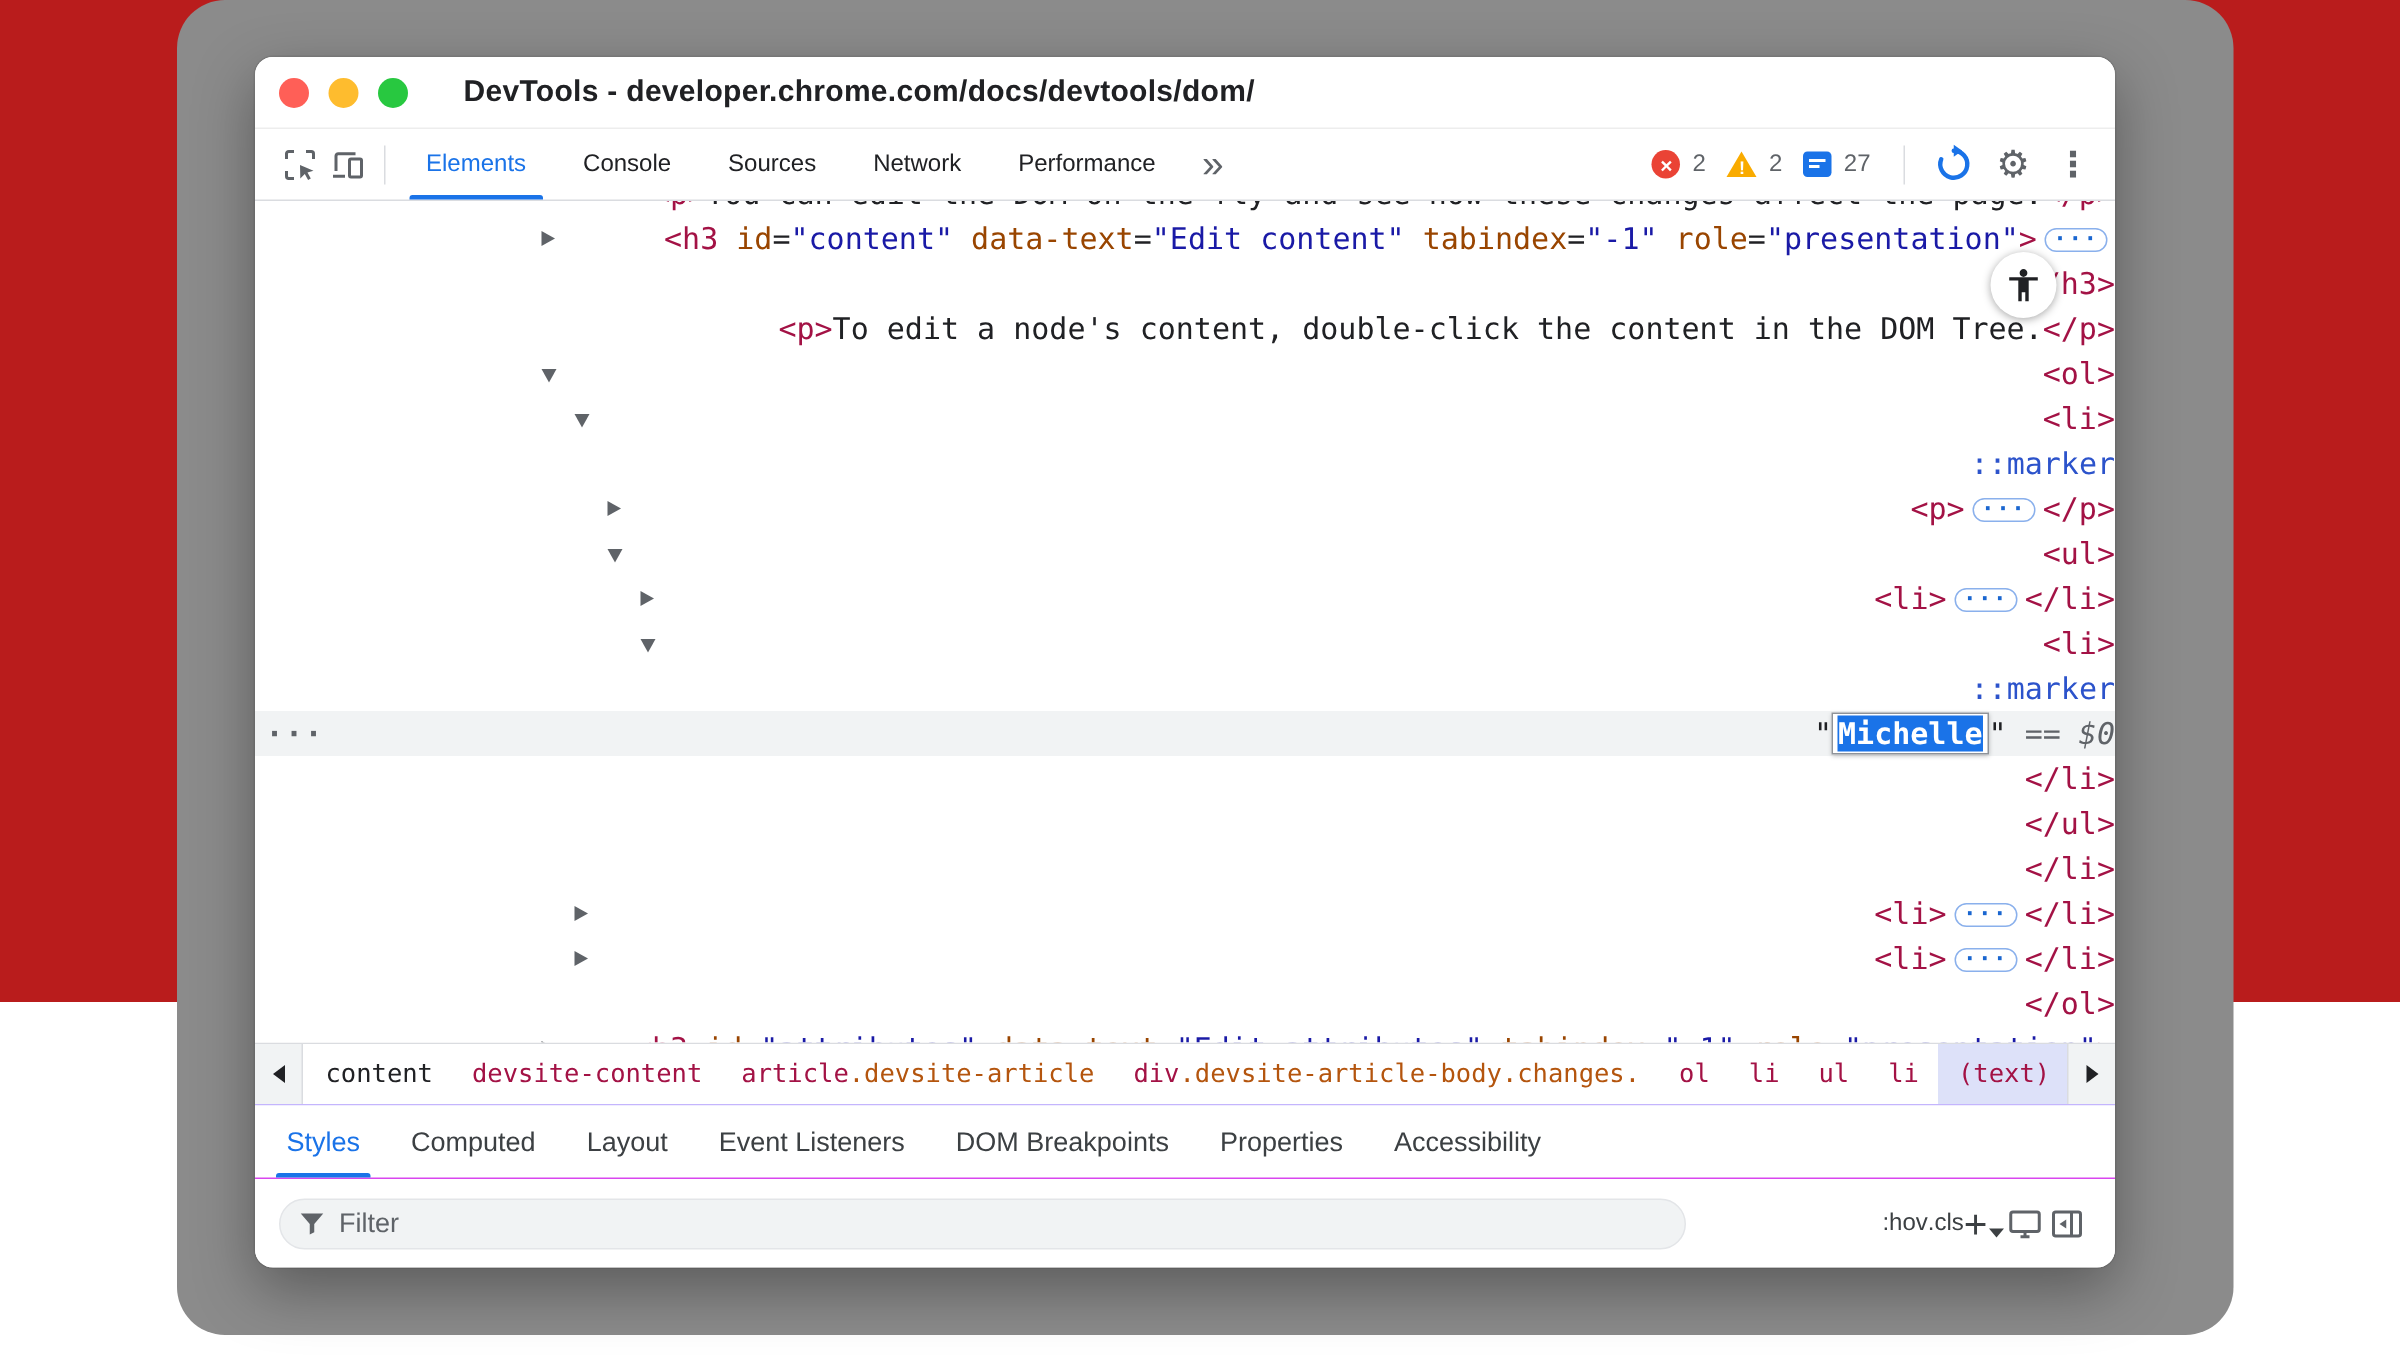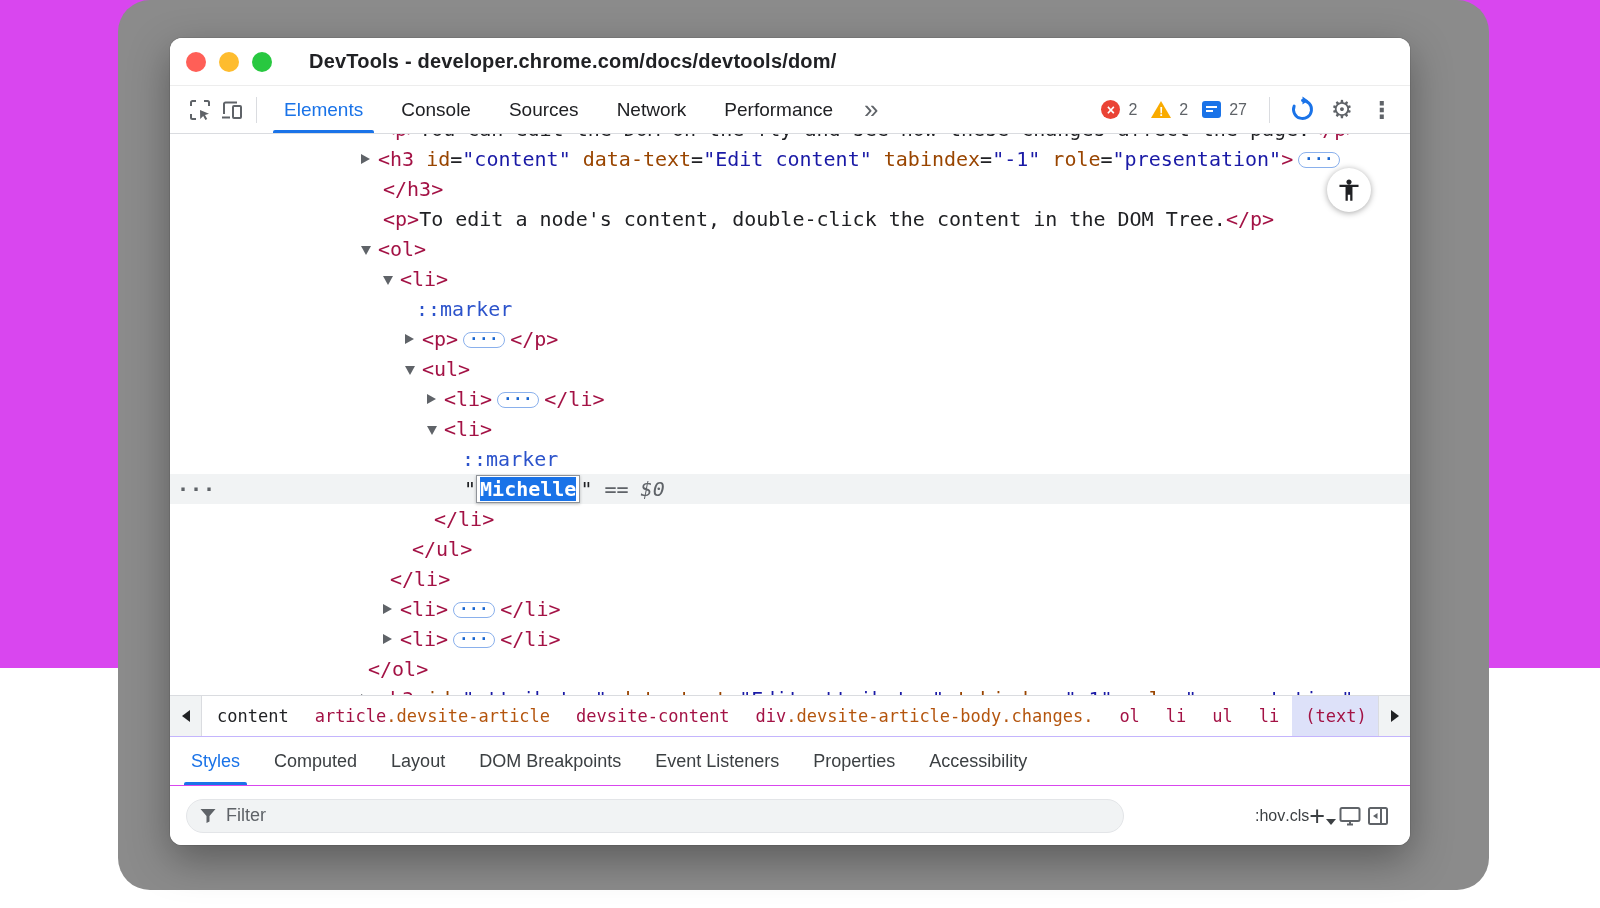--- a/index.html
+++ b/index.html
@@ -1,35 +1,35 @@
 <!DOCTYPE html>
 <html style="--accent: #1a73e8; --tag: #a31245; --attr: #994500; --val: #1a1aa6; --pseudo: #2c53cb; --cls: #b4550e; --error: #ea4335; --warning: #f9ab00; --selection: #1a73e8; --hover-row: #f1f3f4; --crumb-selected: #dde1f9; --backdrop: #8b8b8b;"><head>
 <meta charset="utf-8">
 <style>
   * { box-sizing: border-box; margin: 0; padding: 0; }
   html,body { width:1600px; height:908px; overflow:hidden; background:#fff; }
-  .stage { position:relative; width:1600px; height:668px; background:#d946ef; font-family:"Liberation Sans", sans-serif; }
+  .stage { position:relative; width:1600px; height:668px; background:#b91c1c; font-family:"Liberation Sans", sans-serif;text-align:right; }
   .backdrop { position:absolute; left:118px; top:0; width:1371px; height:890px; background:var(--backdrop,#8b8b8b); border-radius:32px; }
 
   .window { position:absolute; left:170px; top:38px; width:1240px; height:807px; background:#fff; border-radius:12px;
             box-shadow:0 0 0 1px rgba(0,0,0,.08), 0 14px 40px rgba(0,0,0,.35);
             display:flex; flex-direction:column; overflow:hidden; }
 
   
   .titlebar { height:48px; flex:none; display:flex; align-items:center; padding-left:16px; border-bottom:1px solid #ededed; background:#fff; }
   .light { width:20px; height:20px; border-radius:50%; margin-right:13px; display:inline-block; }
   .light.red { background:#ff5f57; } .light.yellow { background:#febc2e; } .light.green { background:#28c840; }
   .title { margin-left:24px; font-size:20px; font-weight:700; color:#202124; letter-spacing:.2px; white-space:nowrap; }
 
   
   .toolbar { height:48px; flex:none; display:flex; align-items:center; border-bottom:1px solid #dadce0; padding:0 12px 0 14px; background:#fff; }
   .tbicon { width:32px; height:32px; display:flex; align-items:center; justify-content:center; flex:none; }
   .vdiv { width:1px; height:26px; background:#dadce0; margin:0 8px; flex:none; }
   .tabs { display:flex; height:100%; }
-  .tab { display:flex; align-items:center; padding:0 19px; font-size:19px; color:#202124; position:relative; white-space:nowrap; cursor:default; }
+  .tab { display:flex; align-items:center; padding:0 19px; font-size:16px; color:#202124; position:relative; white-space:nowrap; cursor:default; }
   .tab.active { color:var(--accent,#1a73e8); }
   .tab.active::after { content:""; position:absolute; left:8px; right:8px; bottom:0; height:3px; background:var(--accent,#1a73e8); border-radius:2px 2px 0 0; }
   .chev { font-size:26px; color:#5f6368; margin:0 12px; }
   .status { display:flex; align-items:center; margin-left:auto; gap:8px; }
   .err { width:19px; height:19px; border-radius:50%; background:var(--error,#ea4335); color:#fff; font-size:14px; font-weight:700;
          display:flex; align-items:center; justify-content:center; line-height:1; }
   .warn { position:relative; width:0; height:0; border-left:10px solid transparent; border-right:10px solid transparent; border-bottom:17px solid var(--warning,#f9ab00); }
   .warn span { position:absolute; left:-2px; top:4px; color:#fff; font-size:12px; font-weight:800; }
   .iss { width:19px; height:17px; background:var(--accent,#1a73e8); border-radius:3px; position:relative; }
   .iss::before { content:""; position:absolute; left:4px; top:5px; width:11px; height:2px; background:#fff; }
@@ -193,25 +193,25 @@
 
     <div class="crumbbar">
       <div class="crumb-btn left">
           <span class="tri-l"></span>
         </div>
       <div class="crumbs" id="crumbs">
           <div class="crumb">
             <span class="cr-plain">content</span>
           </div>
           <div class="crumb">
+            <span class="cr-tag">devsite-content</span>
+          </div>
+          <div class="crumb">
             <span class="cr-tag">article</span>
             <span class="cr-cls">.devsite-article</span>
-          </div>
-          <div class="crumb">
-            <span class="cr-tag">devsite-content</span>
           </div>
           <div class="crumb">
             <span class="cr-tag">div</span>
             <span class="cr-cls">.devsite-article-body.changes.</span>
           </div>
           <div class="crumb">
             <span class="cr-tag">ol</span>
           </div>
           <div class="crumb">
             <span class="cr-tag">li</span>
@@ -228,22 +228,22 @@
         </div>
       <div class="crumb-btn right">
           <span class="tri-r"></span>
         </div>
     </div>
 
     <div class="paneltabs" id="paneltabs">
         <div class="ptab active">Styles</div>
         <div class="ptab">Computed</div>
         <div class="ptab">Layout</div>
+        <div class="ptab">Event Listeners</div>
         <div class="ptab">DOM Breakpoints</div>
-        <div class="ptab">Event Listeners</div>
         <div class="ptab">Properties</div>
         <div class="ptab">Accessibility</div>
       </div>
 
     <div class="filterbar">
       <div class="filter-pill">
         <svg viewBox="0 0 18 18" width="18" height="18">
           <path fill="#5f6368" d="M1.5 2h15l-6 7v5.5l-3 1.5V9z"></path>
         </svg>
         <span>Filter</span>

